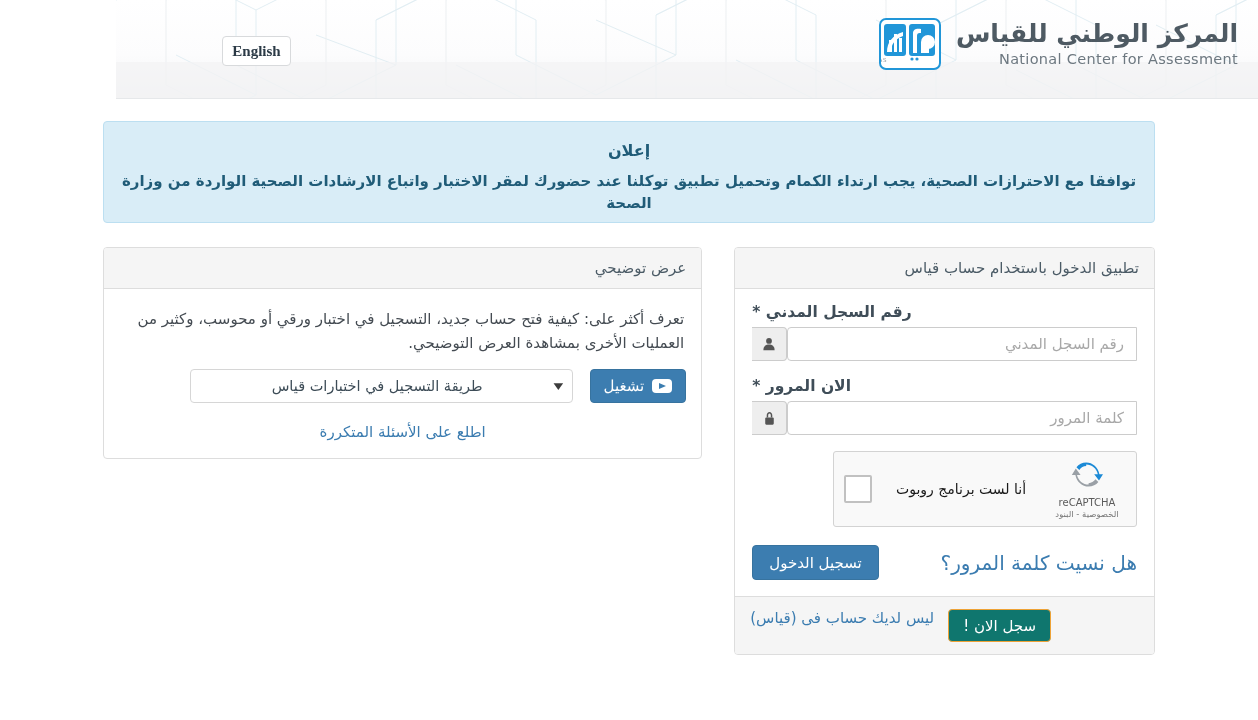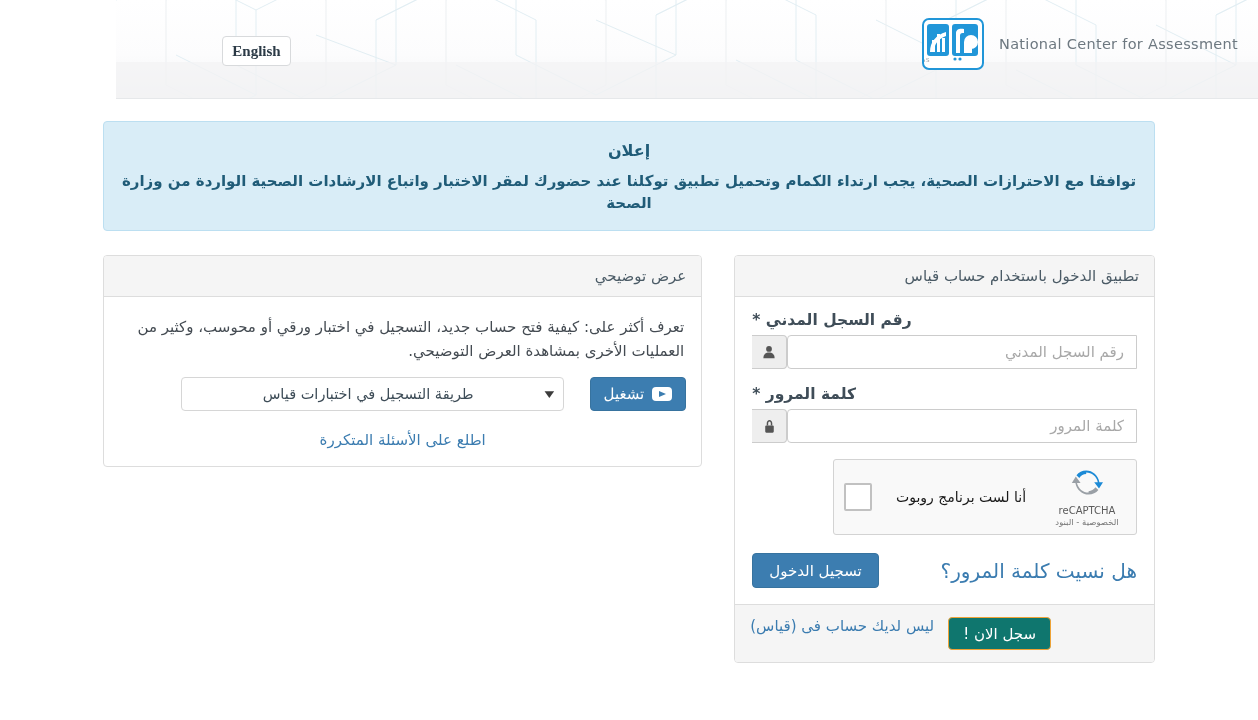--- a/index.html
+++ b/index.html
@@ -91,21 +91,21 @@
   .container {
     position: relative;
     width: 1052px;
     margin: 0 auto;
   }
   .alert-box {
     margin-top: 22px;
     background: #d9edf7;
     border: 1px solid #bcdff1;
     border-radius: 4px;
-    padding: 17px 15px 16px;
+    padding: 17px 15px 8px;
     text-align: center;
     color: #205c78;
   }
   .alert-title {
     font-size: 16px;
     font-weight: bold;
     line-height: 24px;
     margin-bottom: 7px;
   }
   .alert-body {
@@ -179,21 +179,20 @@
     background: #3c7db0;
     border: 1px solid #37739f;
     border-radius: 4px;
     color: #ffffff;
     font-size: 15px;
     padding: 0 13px;
     display: flex;
     align-items: center;
     gap: 8px;
     cursor: pointer;
-    margin-left: 9px;
   }
   .yt-icon {
     width: 20px; height: 14px;
     background: #ffffff;
     border-radius: 4px;
     position: relative;
     flex: 0 0 auto;
   }
   .yt-icon::after {
     content: "";
@@ -392,20 +391,21 @@
       <path d="M690,-40 L770,0 L770,85 L690,125 L610,85 L610,0 Z"></path>
       <path d="M970,-40 L1050,0 L1050,85 L970,125 L890,85 L890,0 Z"></path>
     </g>
     <rect x="0" y="62" width="1258" height="37" fill="#f2f3f4" opacity="0.72"></rect>
   </svg>
 
   <div class="lang-button">English</div>
 
   <div class="brand">
     <div class="brand-text">
+      <div class="brand-ar">المركز الوطني للقياس</div>
       <div class="brand-en">National Center for Assessment</div>
     </div>
     <div class="brand-logo">
       <svg width="58" height="48" viewBox="0 0 58 48">
         <rect x="3" y="4" width="22" height="32" rx="3" fill="#2196d8"></rect>
         <path d="M8,32 L8,20 L11,20 L11,32 Z M13,32 L13,14 L16,14 L16,32 Z
                  M18,32 L18,18 L21,18 L21,32 Z" fill="#ffffff"></path>
         <path d="M6,32 C6,22 12,15 22,12 L22,16 C14,19 10,24 10,32 Z" fill="#ffffff"></path>
         <rect x="28" y="4" width="26" height="32" rx="3" fill="#2196d8"></rect>
         <path d="M32,33 L32,13 C32,9 36,8 40,9 L40,13 C37,12.5 36,13.5 36,16 L36,33 Z" fill="#ffffff"></path>
@@ -440,21 +440,21 @@
         <div class="input-group">
           <div class="input-addon">
             <svg width="14" height="14" viewBox="0 0 16 16">
               <circle cx="8" cy="4.5" r="3.3" fill="#555555"></circle>
               <path d="M1.6,15 C1.6,10.6 4.4,8.6 8,8.6 C11.6,8.6 14.4,10.6 14.4,15 Z" fill="#555555"></path>
             </svg>
           </div>
           <input class="text-input" type="text" value="" placeholder="رقم السجل المدني" style="">
         </div>
 
-        <div class="field-label">كلمة المرور *</div>
+        <div class="field-label">الان المرور *</div>
         <div class="input-group">
           <div class="input-addon">
             <svg width="13" height="15" viewBox="0 0 14 16">
               <path d="M4,7 L4,4.6 C4,2.4 5.4,1 7,1 C8.6,1 10,2.4 10,4.6 L10,7 L8.4,7 L8.4,4.6
                        C8.4,3.3 7.8,2.5 7,2.5 C6.2,2.5 5.6,3.3 5.6,4.6 L5.6,7 Z" fill="#555555"></path>
               <rect x="2.4" y="6.8" width="9.2" height="7.8" rx="1.2" fill="#555555"></rect>
             </svg>
           </div>
           <input class="text-input" type="password" value="" placeholder="كلمة المرور" style="">
         </div>

